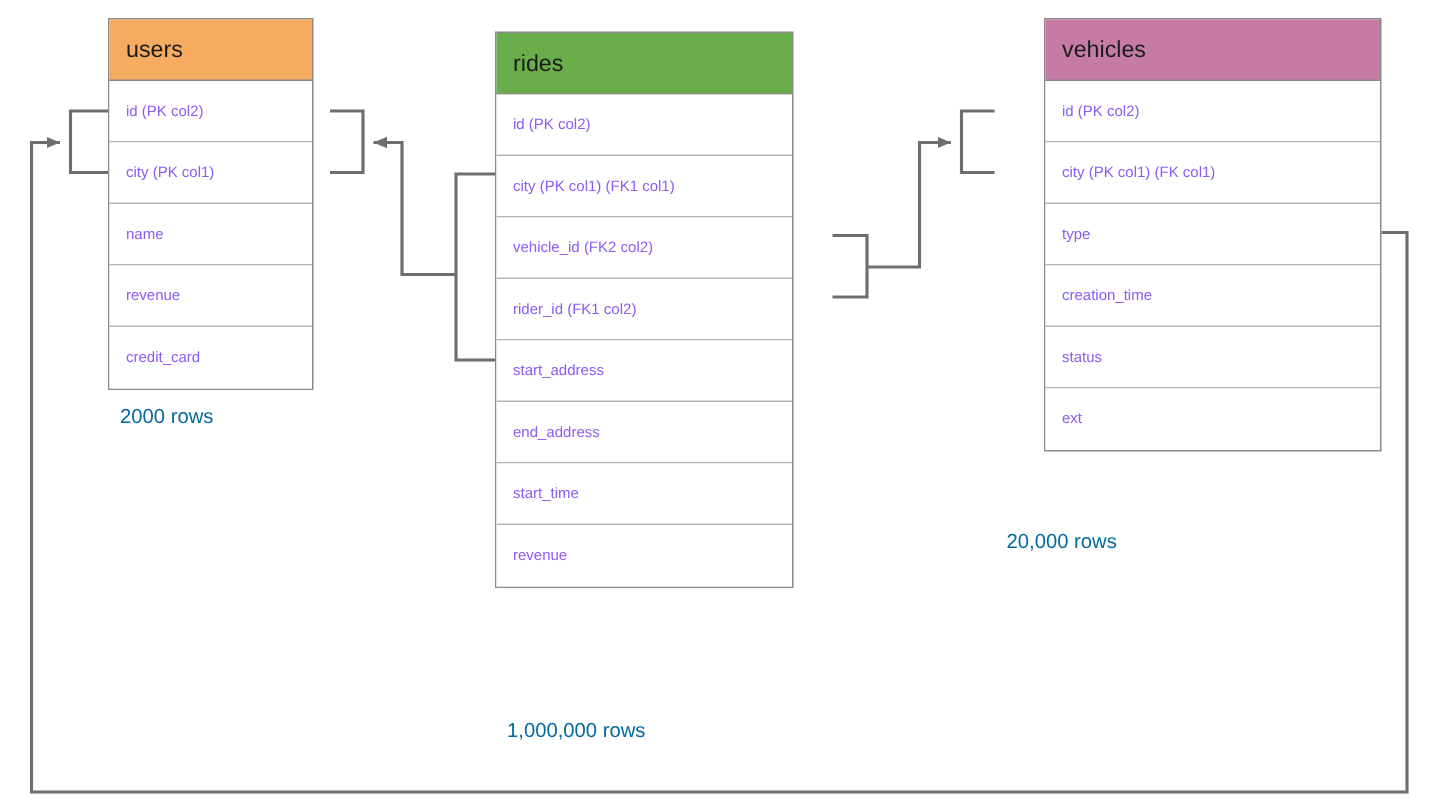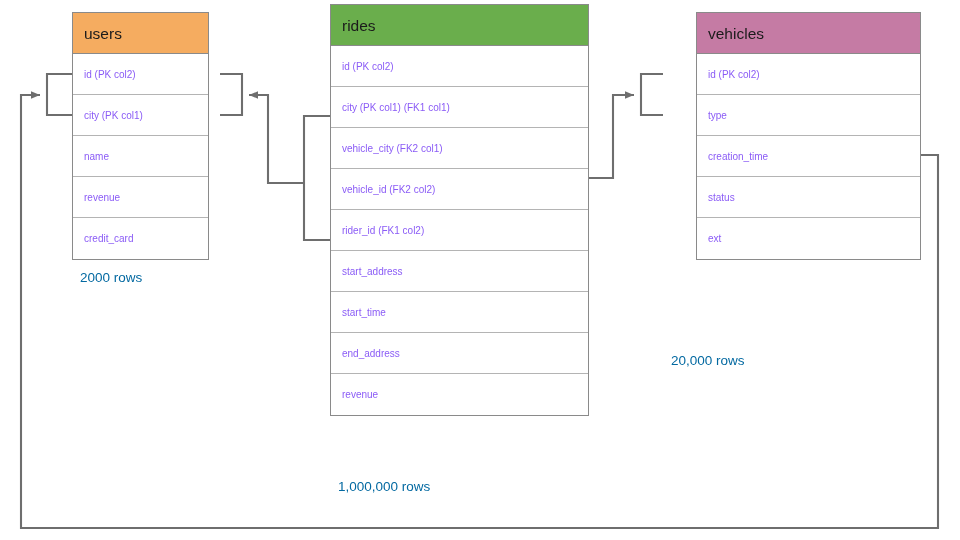--- a/index.html
+++ b/index.html
@@ -85,37 +85,37 @@
   <div class="table" style="left:72px;top:12px;width:137px;">
     <div class="thead" style="background:#f5ac60;">users</div>
     <div class="trow">id (PK col2)</div>
     <div class="trow">city (PK col1)</div>
     <div class="trow">name</div>
     <div class="trow">revenue</div>
     <div class="trow last">credit_card</div>
   </div>
   <div class="rowcount" style="left:80px;top:270px;">2000 rows</div>
 
-  <div class="table" style="left:330px;top:4px;width:259px;">
+  <div class="table" style="left:330px;top:21px;width:199px;">
     <div class="thead" style="background:#6aae4c;">rides</div>
     <div class="trow">id (PK col2)</div>
     <div class="trow">city (PK col1) (FK1 col1)</div>
-    <div class="trow">vehicle_city (FK2 col1)</div>
     <div class="trow">vehicle_id (FK2 col2)</div>
     <div class="trow">rider_id (FK1 col2)</div>
     <div class="trow">start_address</div>
+    <div class="trow">end_address</div>
     <div class="trow">start_time</div>
-    <div class="trow">end_address</div>
     <div class="trow last">revenue</div>
   </div>
   <div class="rowcount" style="left:338px;top:479px;">1,000,000 rows</div>
 
   <div class="table" style="left:696px;top:12px;width:225px;">
     <div class="thead" style="background:#c57ba4;">vehicles</div>
     <div class="trow">id (PK col2)</div>
+    <div class="trow">city (PK col1) (FK col1)</div>
     <div class="trow">type</div>
     <div class="trow">creation_time</div>
     <div class="trow">status</div>
     <div class="trow last">ext</div>
   </div>
   <div class="rowcount" style="left:671px;top:353px;">20,000 rows</div>
 
 </div>
 
 </body></html>

